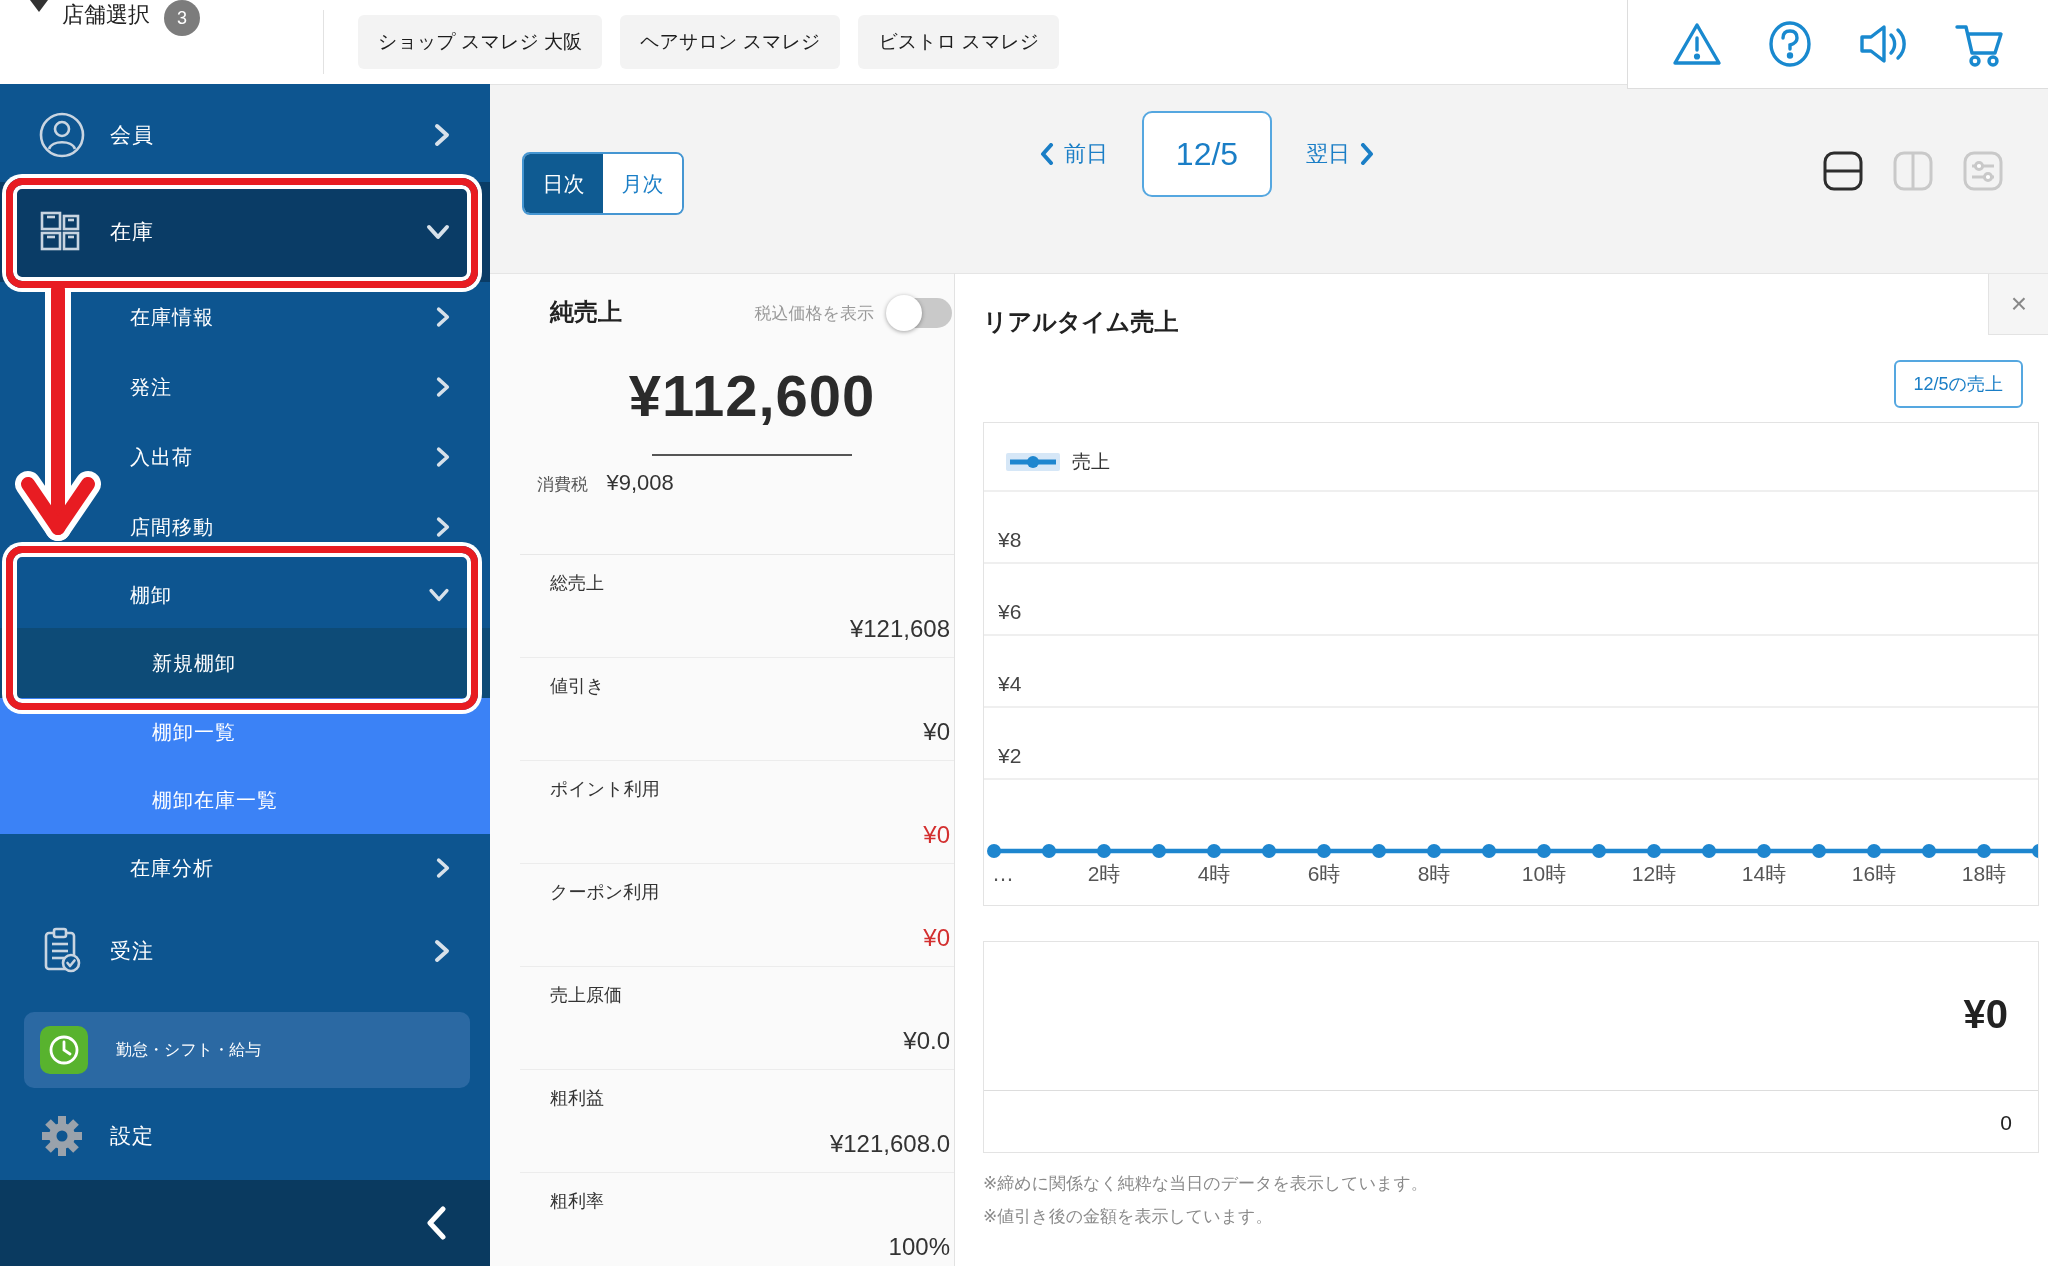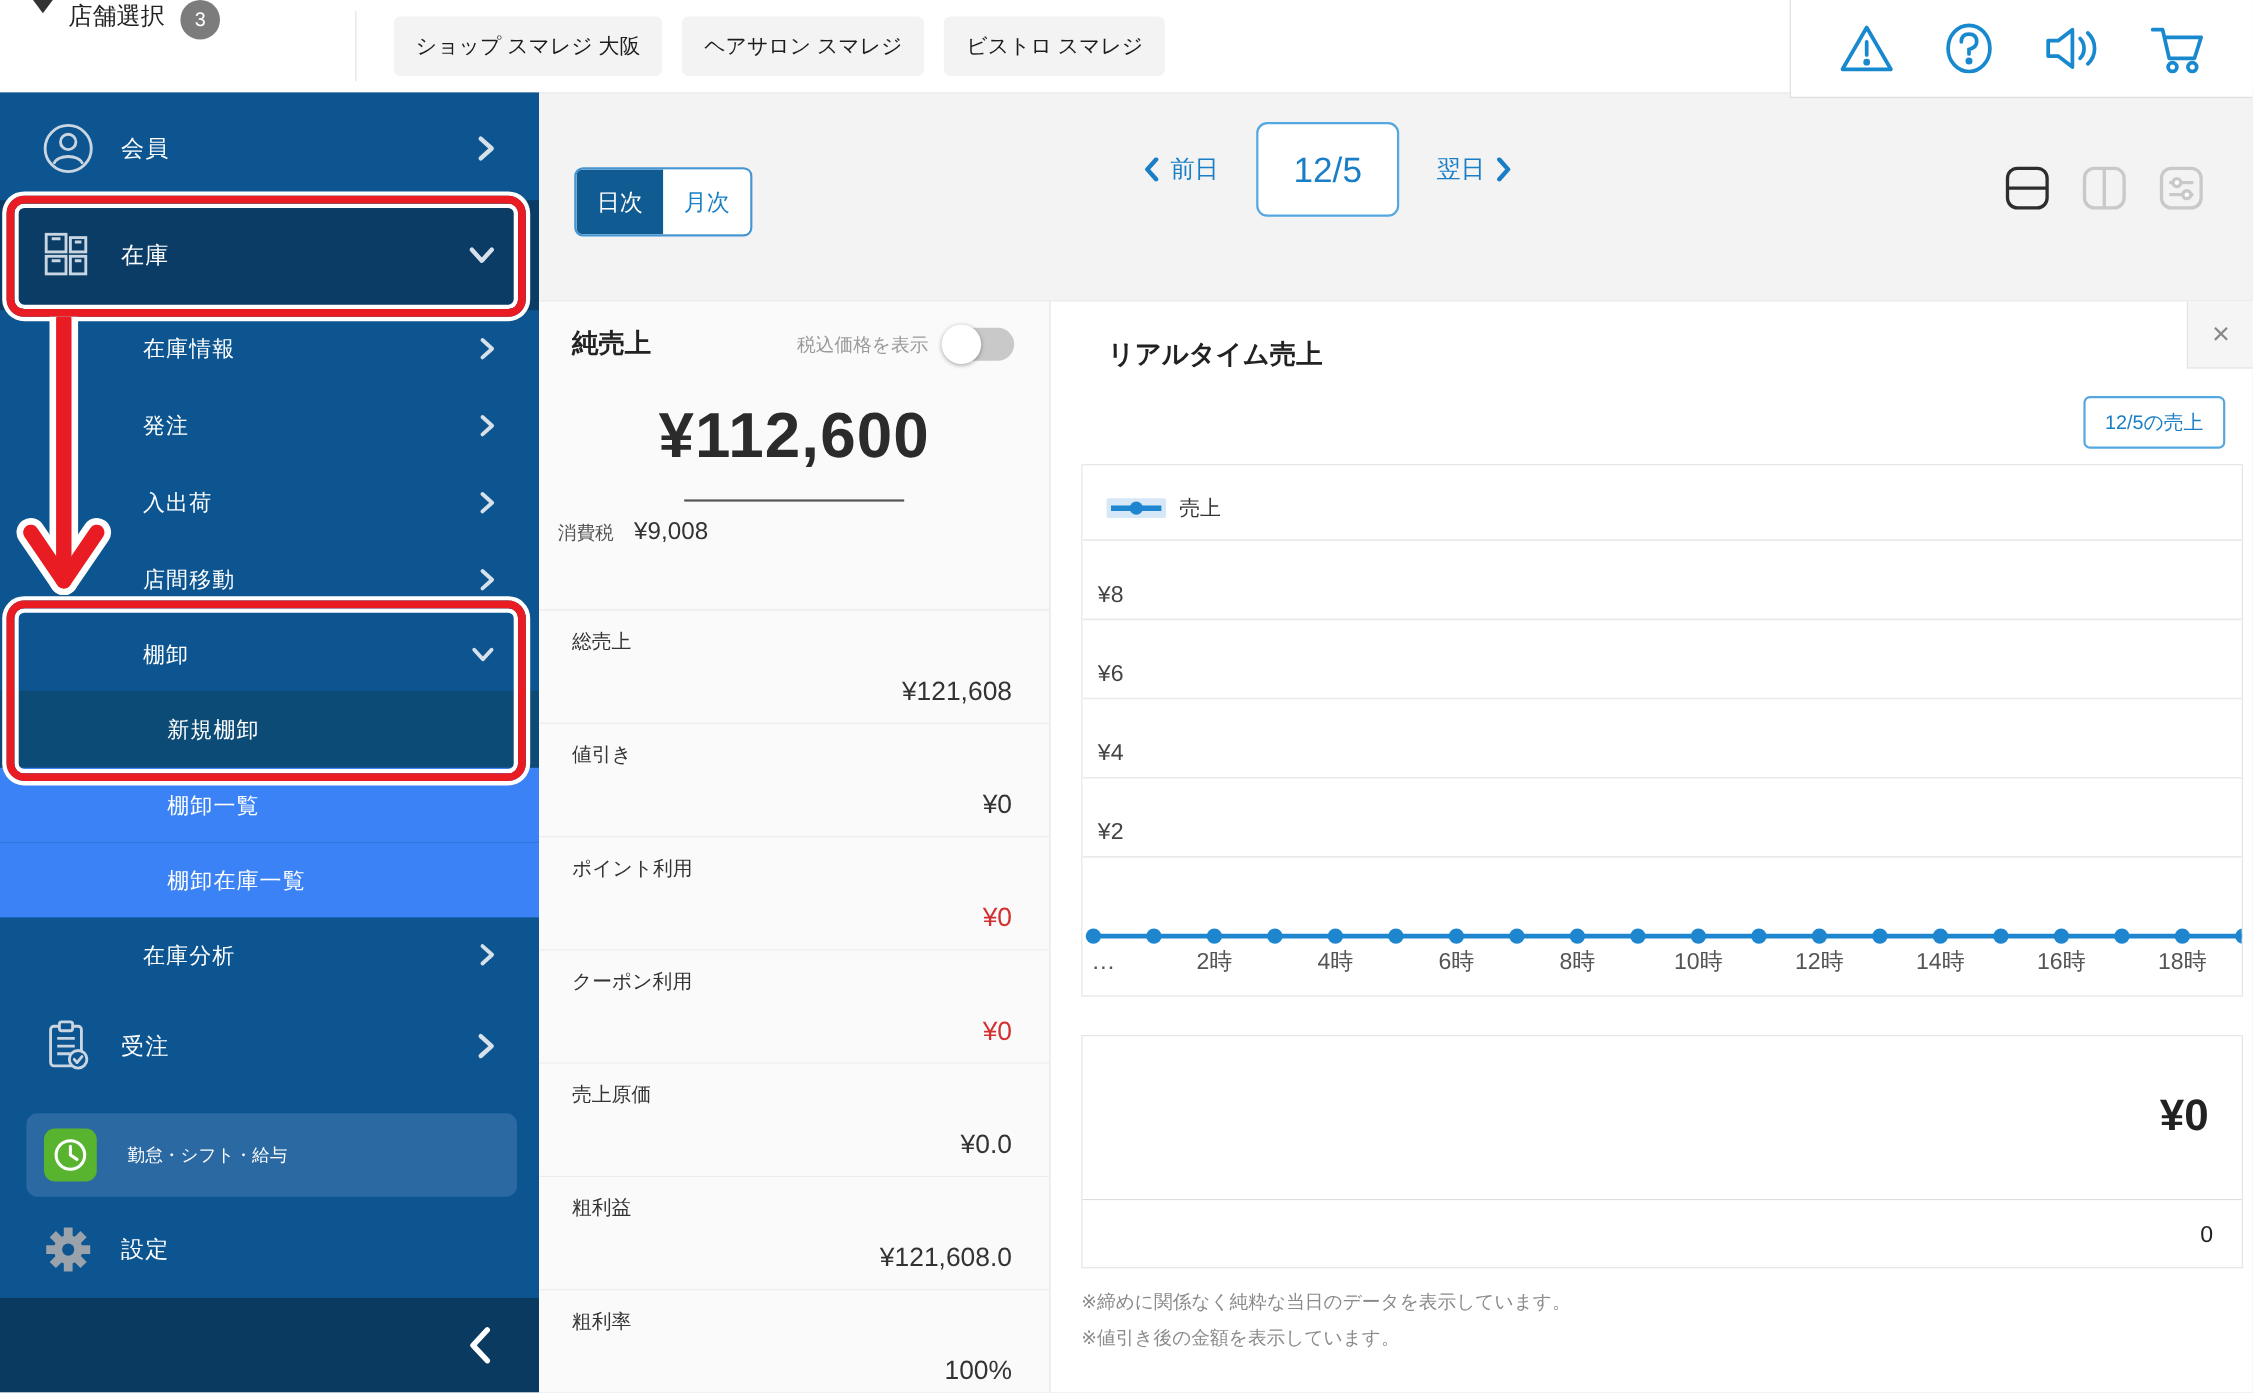--- a/index.html
+++ b/index.html
@@ -38,38 +38,38 @@
   .period-toggle{position:absolute;left:522px;top:152px;height:59px;display:flex;border:2px solid #4596d2;border-radius:8px;overflow:hidden;background:#fff;}
   .period-btn{width:79px;display:flex;align-items:center;justify-content:center;font-size:21px;cursor:pointer;}
   .period-on{background:#0f5b92;color:#fff;}
   .period-off{background:#fff;color:#1a7ec6;}
   .datenav{position:absolute;left:1040px;top:104px;height:100px;display:flex;align-items:center;gap:34px;color:#1a7ec6;}
   .datenav .navlink{display:flex;align-items:center;gap:10px;font-size:22px;cursor:pointer;}
   .date-box{border:2px solid #55a7e0;border-radius:10px;width:126px;height:82px;display:flex;align-items:center;justify-content:center;font-size:32px;color:#1a7ec6;cursor:pointer;background:#fff;}
   .layout-icons{position:absolute;right:44px;top:150px;display:flex;gap:28px;}
   .layout-icons svg{cursor:pointer;}
   
-  .metrics-panel{position:absolute;left:490px;top:273px;width:464px;height:993px;background:#fafafa;border-top:1px solid #e5e5e5;}
+  .metrics-panel{position:absolute;left:490px;top:273px;width:464px;height:993px;background:#fafafa;border-top:1px solid #e5e5e5;padding-left:30px;}
   .metrics-head{position:relative;height:280px;border-bottom:1px solid #e7e7e7;}
   .metrics-title{position:absolute;left:30px;top:22px;font-size:24px;font-weight:bold;color:#222;}
   .tax-toggle-lbl{position:absolute;right:110px;top:28px;font-size:17px;color:#9a9a9a;}
   .switch{position:absolute;right:32px;top:24px;width:64px;height:30px;background:#c9c9c9;border-radius:15px;cursor:pointer;}
   .switch .knob{position:absolute;left:-2px;top:-3px;width:36px;height:36px;border-radius:50%;background:#fff;box-shadow:0 1px 4px rgba(0,0,0,.35);}
   .big-value{position:absolute;left:0;width:100%;top:88px;text-align:center;font-size:58px;font-weight:bold;color:#2b2b2b;letter-spacing:1px;}
   .big-underline{position:absolute;left:132px;top:180px;width:200px;height:2px;background:#555;}
   .tax-line{position:absolute;left:17px;width:100%;top:196px;color:#444;}
   .tax-line .tl{font-size:17px;color:#555;margin-right:14px;}
   .tax-line .tv{font-size:22px;color:#333;}
   .metric-row{position:relative;height:102px;border-bottom:1px solid #ececec;}
   .metric-row .m-lbl{position:absolute;left:30px;top:16px;font-size:18px;color:#333;}
   .metric-row .m-val{position:absolute;right:34px;bottom:14px;font-size:24px;color:#333;}
   .metric-row .red{color:#d32f2f;}
   
   .realtime-panel{position:absolute;left:954px;top:273px;width:1094px;height:993px;background:#fff;border-top:1px solid #e5e5e5;border-left:1px solid #e2e2e2;}
-  .rt-title{position:absolute;left:28px;top:32px;font-size:24px;font-weight:bold;color:#222;margin-left:24px;}
+  .rt-title{position:absolute;left:28px;top:32px;font-size:24px;font-weight:bold;color:#222;}
   .rt-close{position:absolute;right:0;top:0;width:60px;height:60px;background:#f5f5f5;border-left:1px solid #e3e3e3;border-bottom:1px solid #e3e3e3;display:flex;align-items:center;justify-content:center;font-size:28px;color:#888;cursor:pointer;}
   .rt-datebtn{position:absolute;right:26px;top:86px;border:2px solid #55a7e0;border-radius:6px;color:#1a7ec6;font-size:18px;padding:10px 18px;background:#fff;cursor:pointer;}
   .chart-card{position:absolute;left:28px;top:148px;width:1056px;height:484px;border:1px solid #e3e3e3;background:#fff;box-sizing:border-box;overflow:hidden;}
   .chart-legend{position:absolute;left:22px;top:26px;display:flex;align-items:center;gap:12px;z-index:2;}
   .legend-marker{background:#d6e7f7;padding:2px 4px;border-radius:2px;line-height:0;cursor:pointer;}
   .legend-text{font-size:19px;color:#333;}
   .tx-card{position:absolute;left:28px;top:667px;width:1056px;height:212px;border:1px solid #e3e3e3;background:#fff;box-sizing:border-box;}
   .tx-top{position:relative;height:148px;border-bottom:1px solid #ddd;}
   .tx-value{position:absolute;right:30px;top:50px;font-size:40px;font-weight:bold;color:#222;}
   .tx-row{display:flex;height:63px;}

